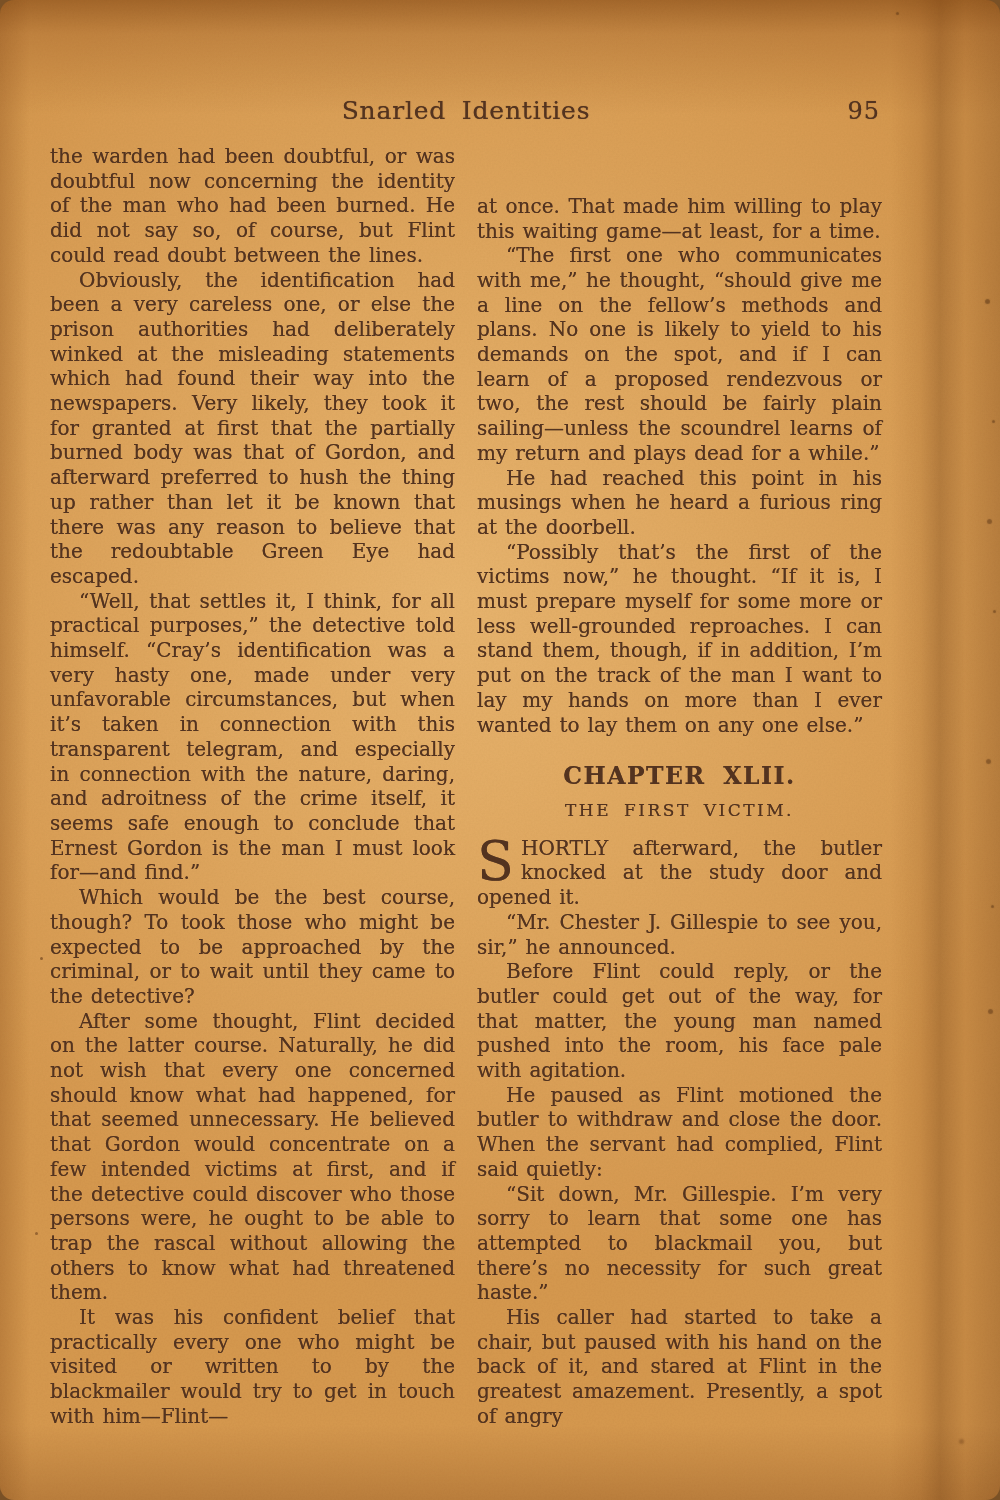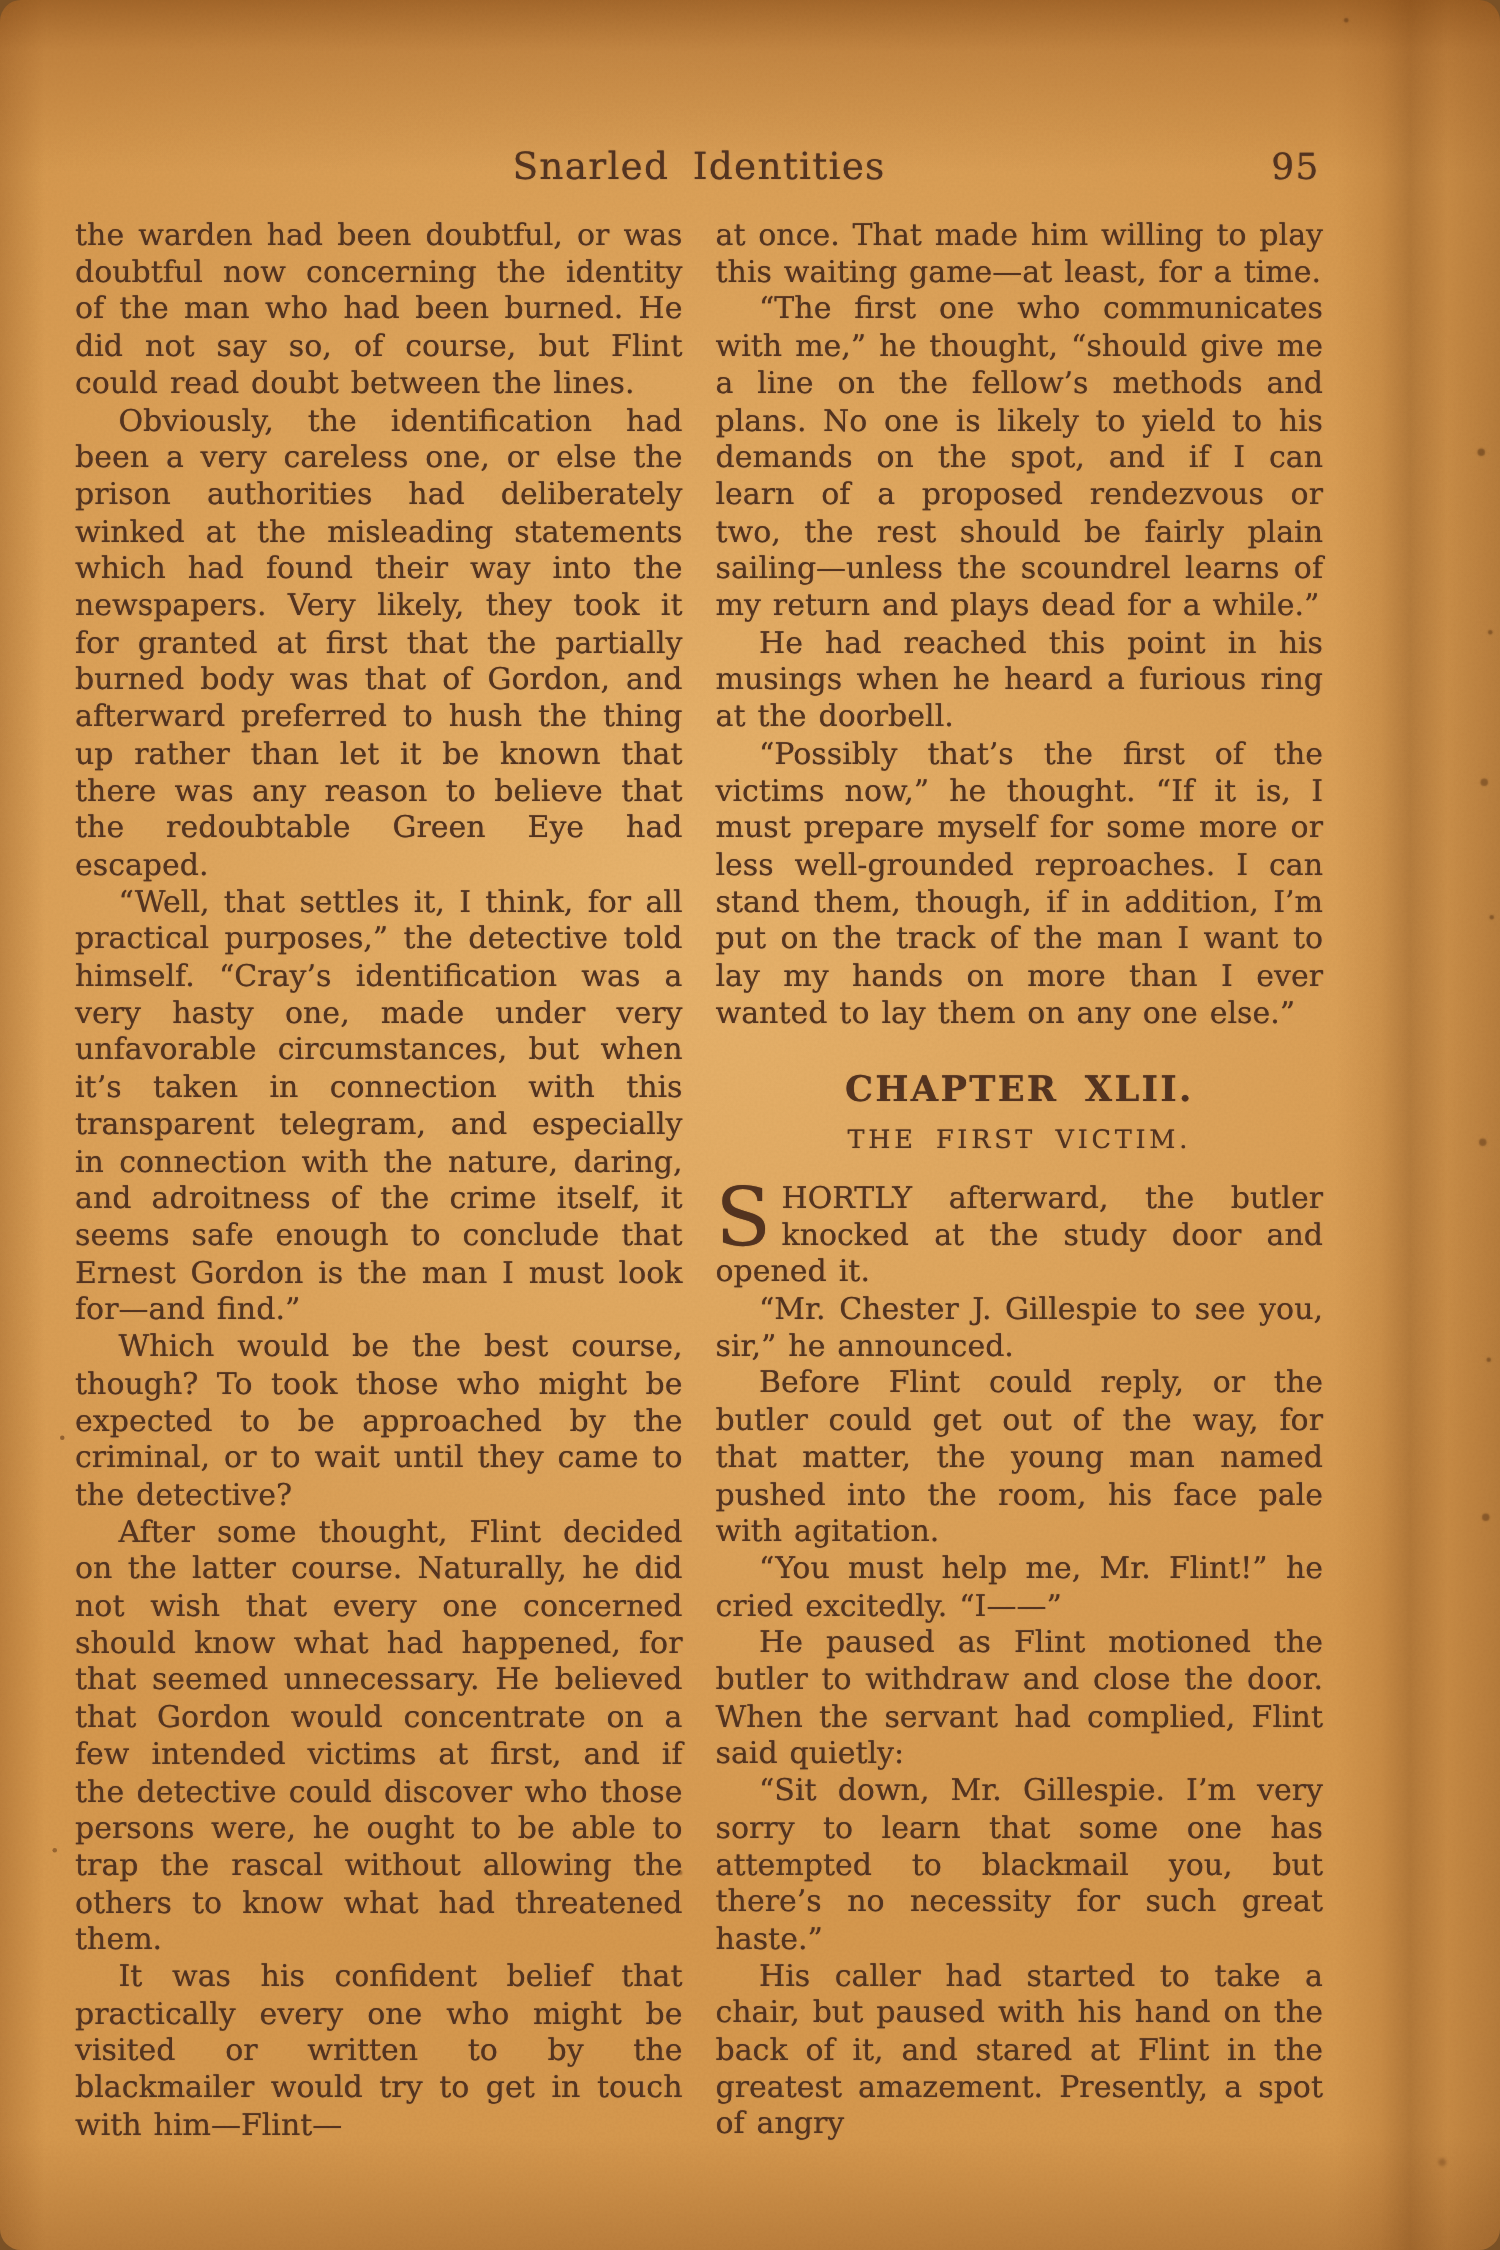--- a/index.html
+++ b/index.html
@@ -68,21 +68,21 @@
     text-shadow: 0 0 0.7px rgba(84,52,32,0.8);
   }
   .pagenum {
     position: absolute;
     right: 2px; top: 1px;
     font-size: 24px;
     letter-spacing: 1px;
     text-shadow: 0 0 0.7px rgba(84,52,32,0.8);
   }
 
-  .columns { display: flex; gap: 22px; }
+  .columns { display: flex; gap: 22px; align-items: flex-end; }
   .col {
     flex: 1 1 0;
     text-align: justify;
     font-size: 20px;
     line-height: 24.7px;
     word-spacing: 0.08em;
     -webkit-hyphens: auto;
     hyphens: auto;
     text-shadow: 0 0 0.6px rgba(84,52,32,0.75);
   }
@@ -148,21 +148,20 @@
 
         <h2 class="chapter-heading">CHAPTER XLII.</h2>
         <h3 class="chapter-subheading">THE FIRST VICTIM.</h3>
 
         <p class="opening-para">
           <span class="dropcap">S</span><span>HORTLY</span><span> afterward, the butler knocked at the study door and opened it.</span>
         </p>
 
         <p>“Mr. Chester J. Gillespie to see you, sir,” he announced.</p>
         <p>Before Flint could reply, or the butler could get out of the way, for that matter, the young man named pushed into the room, his face pale with agitation.</p>
-        <p>“You must help me, Mr. Flint!” he cried excitedly. “I——”</p>
         <p>He paused as Flint motioned the butler to withdraw and close the door. When the servant had complied, Flint said quietly:</p>
         <p>“Sit down, Mr. Gillespie. I’m very sorry to learn that some one has attempted to blackmail you, but there’s no necessity for such great haste.”</p>
         <p>His caller had started to take a chair, but paused with his hand on the back of it, and stared at Flint in the greatest amazement. Presently, a spot of angry</p>
       </div>
 
     </div>
   </div>
 
   <svg class="grain" width="1000" height="1500" xmlns="http://www.w3.org/2000/svg">
     <filter id="grainf">

